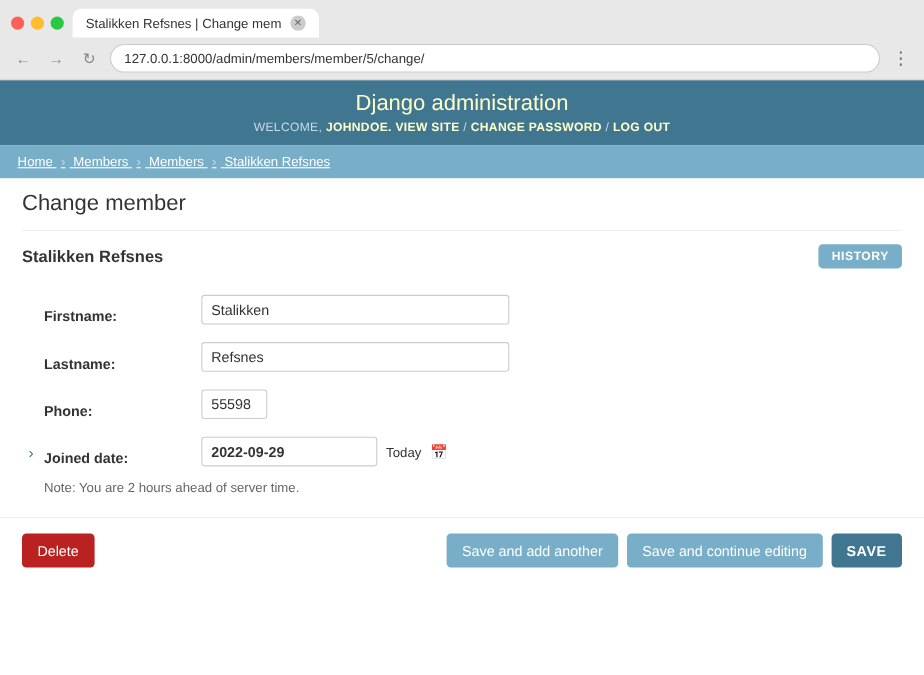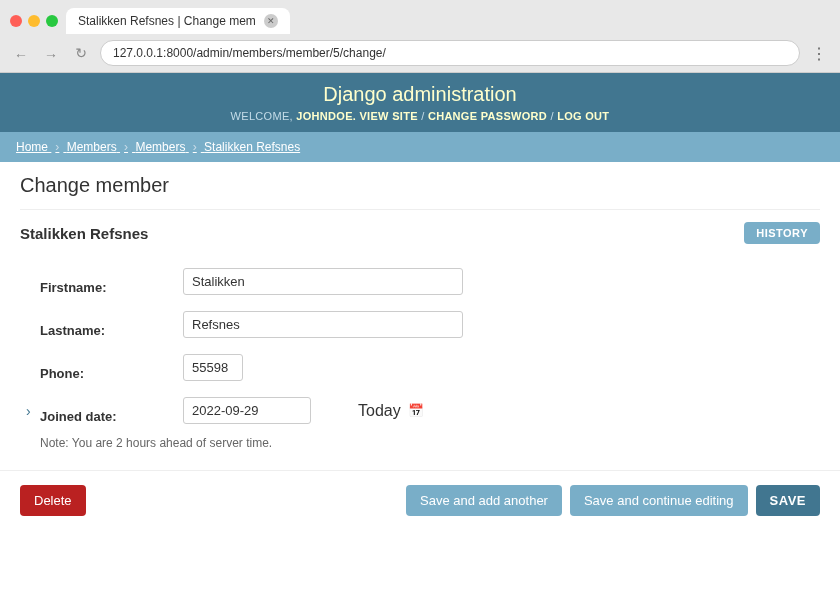--- a/index.html
+++ b/index.html
@@ -40,25 +40,25 @@
 
     .form-section { border-top: 1px solid #eee; padding-top: 12px; }
     .record-title { font-size: 15px; font-weight: bold; color: #333; margin-bottom: 16px; display: flex; align-items: center; justify-content: space-between; }
 
     .history-btn { background: #79aec8; color: #fff; border: none; border-radius: 4px; padding: 5px 12px; font-size: 11px; font-weight: bold; cursor: pointer; letter-spacing: 0.5px; text-transform: uppercase; }
 
     .field-row { display: flex; align-items: flex-end; padding: 8px 0; margin-left: 20px; }
     .field-label { width: 120px; font-weight: bold; color: #333; padding-top: 6px; font-size: 13px; }
     .field-input { border: 1px solid #ccc; border-radius: 3px; padding: 5px 8px; font-size: 13px; color: #333; margin-left: 23px; }
     .field-input.wide { width: 280px; }
-    .field-input.medium { width: 128px; }
+    .field-input.medium { width: 160px; font-weight: bold; }
     .field-input.small { width: 60px; }
 
     .joined-row { display: flex; align-items: center; gap: 8px; }
-    .today-btn { color: #333; font-size: 16px; cursor: pointer; text-decoration: none; margin-left: 39px; }
+    .today-btn { color: #333; font-size: 12px; cursor: pointer; text-decoration: none; }
     .cal-icon { color: #666; cursor: pointer; }
 
     .note-text { margin-left: 20px; margin-top: 4px; font-size: 12px; color: #666; }
 
     
     .bottom-bar { display: flex; align-items: center; justify-content: flex-end; padding: 14px 20px; border-top: 1px solid #eee; margin-top: 8px; gap: 8px; }
     .delete-btn { background: #ba2121; color: #fff; border: none; border-radius: 4px; padding: 8px 14px; font-size: 13px; cursor: pointer; margin-right: auto; }
     .save-add-btn { background: #79aec8; color: #fff; border: none; border-radius: 4px; padding: 8px 14px; font-size: 13px; cursor: pointer; text-align: right; }
     .save-continue-btn { background: #79aec8; color: #fff; border: none; border-radius: 4px; padding: 8px 14px; font-size: 13px; cursor: pointer; }
     .save-btn { background: #417690; color: #fff; border: none; border-radius: 4px; padding: 8px 14px; font-size: 13px; font-weight: bold; cursor: pointer; letter-spacing: 0.5px; text-transform: uppercase; }

